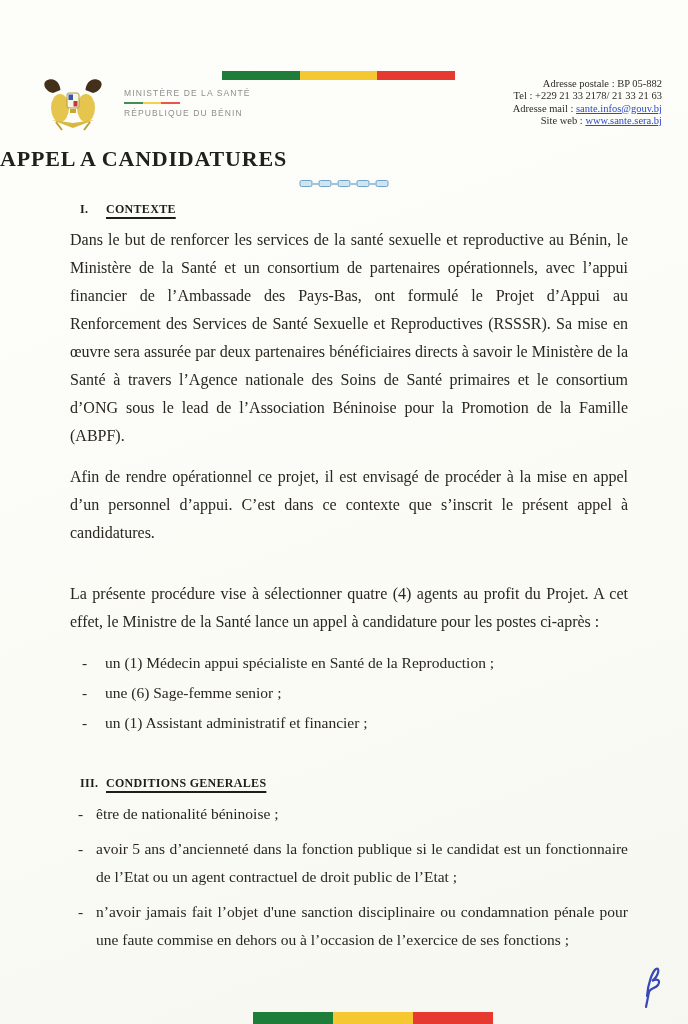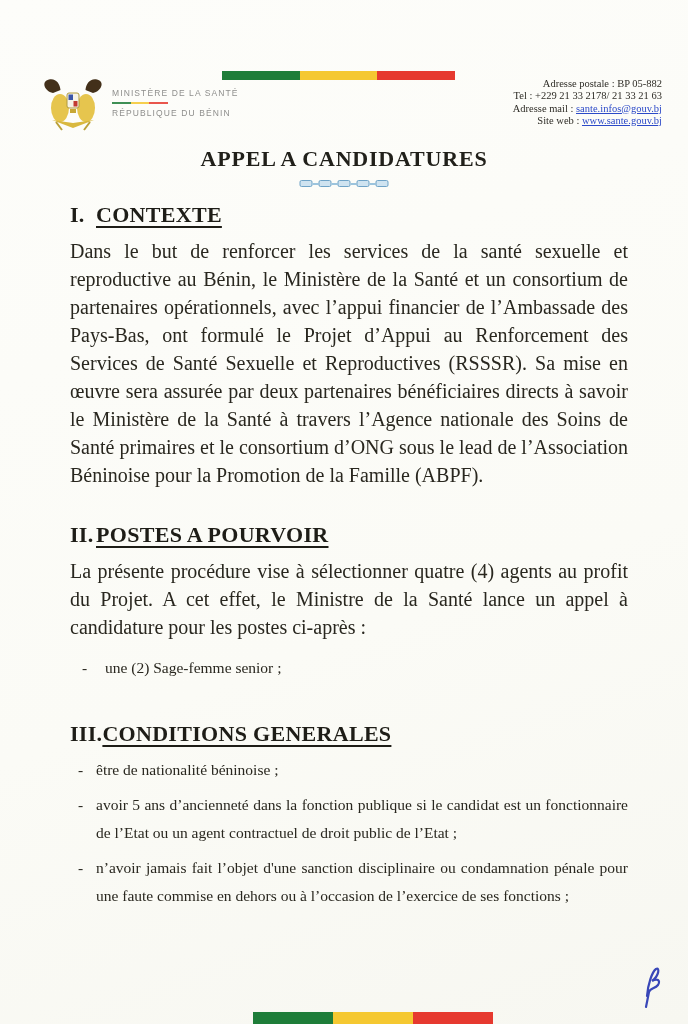--- a/index.html
+++ b/index.html
@@ -10,50 +10,50 @@
   html,body{ width:688px; height:1024px; }
   body{ font-family:"Liberation Serif", serif; background:#fbfbf7; }
   .page{
     position:relative; width:688px; height:1024px; overflow:hidden;
     background:linear-gradient(160deg,#fdfdfa 0%, #fbfbf6 60%, #f7f7f1 100%);
     color:var(--ink);
   }
 
   
   .coat-of-arms{ position:absolute; left:40px; top:76px; width:66px; height:58px; }
-  .ministry-block{ position:absolute; left:112px; top:88px; font-family:"Liberation Sans", sans-serif; color:#8e8e8c; }
+  .ministry-block{ position:absolute; left:124px; top:88px; font-family:"Liberation Sans", sans-serif; color:#8e8e8c; }
   .ministry-line1{ font-size:8.5px; letter-spacing:1.1px; }
   .mini-flag{ display:flex; width:56px; height:2px; margin:4px 0 4px 0; opacity:.85; }
   .mini-flag span{ flex:1; height:100%; }
   .ministry-line2{ font-size:8.5px; letter-spacing:1.1px; }
 
   .top-flag-bar{ position:absolute; left:222px; top:71px; width:233px; height:9px; display:flex; }
   .top-flag-bar span, .footer-flag-bar span{ flex:1; height:100%; }
   .seg-green{ background:var(--flag-green); }
   .seg-yellow{ background:var(--flag-yellow); }
   .seg-red{ background:var(--flag-red); }
 
   .address-block{ position:absolute; right:26px; top:78px; text-align:right; font-size:10.5px; line-height:12.3px; color:#2e2c26; }
   .address-block a{ color:var(--link); text-decoration:underline; }
 
   
-  .doc-title{ position:absolute; left:0; top:146px; width:100%; text-align:center;
+  .doc-title{ position:absolute; left:0; top:146px; width:100%; text-align:left;
     font-size:22px; font-weight:bold; letter-spacing:.8px; color:#21201a; }
   .chain-ornament{ position:absolute; left:50%; top:180px; transform:translateX(-50%);
     display:flex; align-items:center; }
   .chain-ornament i{ display:block; width:13px; height:7px; border:1px solid #6fa3c7;
     background:#cfe3f0; border-radius:2px; }
   .chain-ornament b{ display:block; width:6px; height:2px; background:#9cc4dd; }
 
   
   .doc-content{ position:absolute; left:70px; right:60px; top:202px; }
-  .doc-section h2{ font-size:22px; letter-spacing:.3px; color:#1e1d17; margin:0 0 9px 0; }
+  .doc-section h2{ font-size:12px; letter-spacing:.3px; color:#1e1d17; margin:0 0 9px 10px; }
   .sec-num{ display:inline-block; min-width:26px; }
   .sec-title{ text-decoration:underline; text-underline-offset:4px; text-decoration-thickness:1.5px; }
-  .doc-section p{ font-size:20px; line-height:28px; text-align:justify; margin:0 0 13px 0; color:var(--ink); }
+  .doc-section p{ font-size:16px; line-height:28px; text-align:justify; margin:0 0 13px 0; color:var(--ink); }
   .sec2{ margin-top:33px; } .sec3{ margin-top:39px; }
 
   ul.dash-list{ list-style:none; }
   ul.dash-list li{ position:relative; font-size:15.5px; line-height:28px; text-align:justify; color:var(--ink); }
   ul.dash-list li::before{ content:"-"; position:absolute; }
   .sec2-list{ margin-top:5px; }
   .sec2-list li{ padding-left:35px; margin-bottom:2px; }
   .sec2-list li::before{ left:12px; }
   .sec3-list{ margin-top:9px; }
   .sec3-list li{ padding-left:26px; margin-bottom:7px;font-family:Liberation Serif, serif; }
@@ -94,46 +94,48 @@
   <div class="top-flag-bar">
     <span class="seg-green"></span>
     <span class="seg-yellow"></span>
     <span class="seg-red"></span>
   </div>
 
   <div class="address-block">
     <div>Adresse postale : BP 05-882</div>
     <div>Tel : +229 21 33 2178/ 21 33 21 63</div>
     <div><span>Adresse mail : </span><a href="#">sante.infos@gouv.bj</a></div>
-    <div><span>Site web : </span><a href="#">www.sante.gouv.bj</a></div>
+    <div><span>Site web : </span><a href="#">www.sante.sera.bj</a></div>
   </div>
 
   <div class="doc-title">APPEL A CANDIDATURES</div>
   <div class="chain-ornament">
     <i></i>
       <b></b>
       <i></i>
       <b></b>
       <i></i>
       <b></b>
       <i></i>
       <b></b>
       <i></i>
   </div>
 
   <div class="doc-content">
       <div class="doc-section sec1">
         <h2><span class="sec-num">I.</span><span class="sec-title">CONTEXTE</span></h2>
         <p>Dans le but de renforcer les services de la santé sexuelle et reproductive au Bénin, le Ministère de la Santé et un consortium de partenaires opérationnels, avec l’appui financier de l’Ambassade des Pays-Bas, ont formulé le Projet d’Appui au Renforcement des Services de Santé Sexuelle et Reproductives (RSSSR). Sa mise en œuvre sera assurée par deux partenaires bénéficiaires directs à savoir le Ministère de la Santé à travers l’Agence nationale des Soins de Santé primaires et le consortium d’ONG sous le lead de l’Association Béninoise pour la Promotion de la Famille (ABPF).</p>
+        <p>Afin de rendre opérationnel ce projet, il est envisagé de procéder à la mise en appel d’un personnel d’appui. C’est dans ce contexte que s’inscrit le présent appel à candidatures.</p>
       </div>
       <div class="doc-section sec2">
-        <h2><span class="sec-num">II.</span><span class="sec-title">POSTES A POURVOIR</span></h2>
         <p>La présente procédure vise à sélectionner quatre (4) agents au profit du Projet. A cet effet, le Ministre de la Santé lance un appel à candidature pour les postes ci-après :</p>
         <ul class="dash-list sec2-list">
-          <li>une (2) Sage-femme senior ;</li>
+          <li>un (1) Médecin appui spécialiste en Santé de la Reproduction ;</li>
+          <li>une (6) Sage-femme senior ;</li>
+          <li>un (1) Assistant administratif et financier ;</li>
         </ul>
       </div>
       <div class="doc-section sec3">
         <h2><span class="sec-num">III.</span><span class="sec-title">CONDITIONS GENERALES</span></h2>
         <ul class="dash-list sec3-list">
           <li>être de nationalité béninoise ;</li>
           <li>avoir 5 ans d’ancienneté dans la fonction publique si le candidat est un fonctionnaire de l’Etat ou un agent contractuel de droit public de l’Etat ;</li>
           <li>n’avoir jamais fait l’objet d'une sanction disciplinaire ou condamnation pénale pour une faute commise en dehors ou à l’occasion de l’exercice de ses fonctions ;</li>
         </ul>
       </div>

